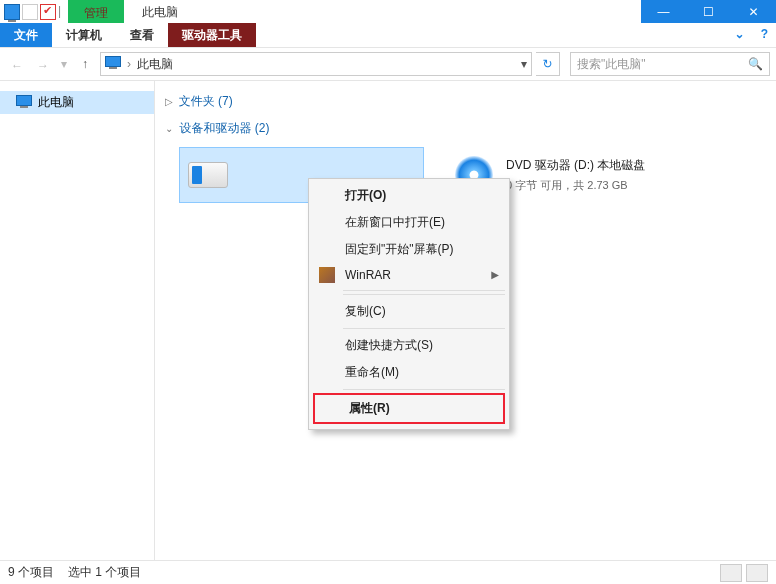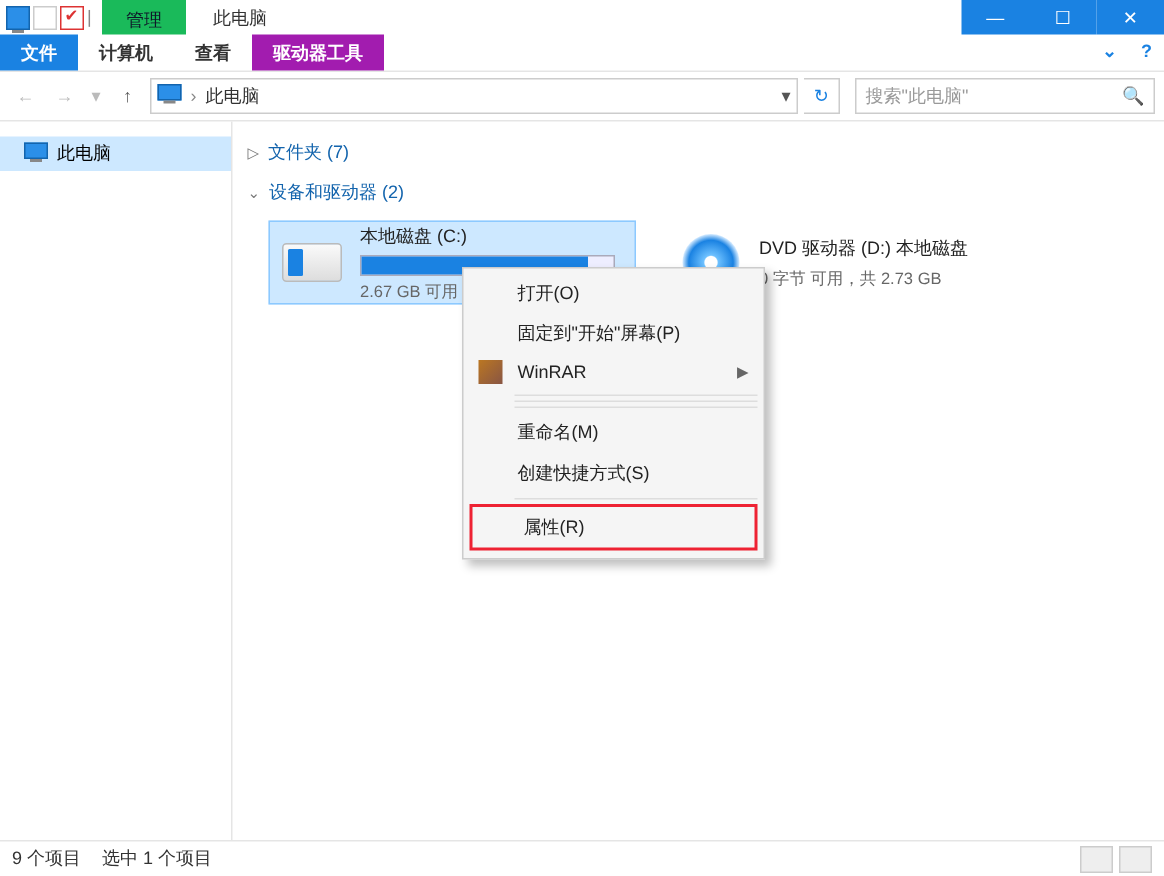--- a/index.html
+++ b/index.html
@@ -1,32 +1,32 @@
 <!DOCTYPE html>
 <html><head>
 <meta charset="utf-8">
 <style>
   * { margin: 0; padding: 0; box-sizing: border-box; font-family: "Microsoft YaHei", "Segoe UI", sans-serif; font-size: 12px; }
   body { width: 776px; height: 584px; background: #fff; overflow: hidden; position: relative; }
 
   .titlebar { height: 23px; background: #fff; display: flex; align-items: stretch; }
   .titlebar .sys-icons { display: flex; align-items: center; gap: 2px; padding: 0 4px; }
   .titlebar .sys-icons span { width: 16px; height: 16px; display: inline-block; }
-  .titlebar .title-tab { background: #1aba5a; color: #0f172a; padding: 4px 16px 0; display: flex; align-items: center; }
+  .titlebar .title-tab { background: #1aba5a; color: #7f1d1d; padding: 4px 16px 0; display: flex; align-items: center; }
   .titlebar .title-text { padding: 4px 18px 0; color: #333; }
   .titlebar .spacer { flex: 1; }
   .win-controls { display: flex; }
   .win-controls div { width: 45px; height: 23px; display: flex; align-items: center; justify-content: center; color: #fff; background: #1a82e2; }
   .win-controls div:last-child { background: #1a82e2; }
   .win-controls .close { background: #1a82e2; }
 
   .ribbon { height: 25px; background: #fff; display: flex; align-items: stretch; border-bottom: 1px solid #e5e5e5; font-weight: bold; }
   .ribbon .tab { padding: 4px 14px; color: #333; cursor: pointer; }
   .ribbon .tab.file { background: #1a82e2; color: #fff; }
-  .ribbon .tab.context { background: #a21caf; color: #fff; }
+  .ribbon .tab.context { background: #7f1d1d; color: #fff; }
   .ribbon .rb-spacer { flex: 1; }
   .ribbon .help { padding: 4px 8px; color: #1a82e2; }
 
   .navbar { height: 33px; display: flex; align-items: center; padding: 3px 6px; gap: 4px; background: #fff; border-bottom: 1px solid #e5e5e5;}
   .nav-arrow { width: 22px; height: 22px; display: flex; align-items: center; justify-content: center; color: #bbb; }
   .nav-arrow.enabled { color: #555; }
   .addr { flex: 1; height: 24px; border: 1px solid #ccc; display: flex; align-items: center; padding: 0 4px; gap: 6px; }
   .addr .pc-icon { width: 16px; height: 16px; }
   .addr .crumb { color: #333; }
   .addr .sep { color: #888; }
@@ -50,25 +50,25 @@
   .drive .dicon { width: 44px; height: 44px; display:flex; align-items:center; justify-content:center; }
   .drive .info { flex: 1; }
   .drive .dname { color: #222; margin-bottom: 4px;}
   .drive .bar { width: 170px; height: 14px; border: 1px solid #aab; background: #eef; position: relative; margin-bottom: 3px;}
   .drive .bar .fill { height: 100%; background: #1a82e2; }
   .drive .dstat { color: #666; font-size: 11px; }
 
   
   .ctxmenu { position: absolute; left: 308px; top: 178px; width: 202px; background: #f5f5f5; border: 1px solid #ccc; box-shadow: 4px 4px 6px rgba(0,0,0,.25); padding: 3px 2px; }
   .ctxmenu .mi { padding: 5px 10px 5px 34px; color: #222; position: relative; }
-  .ctxmenu .mi.bold { font-weight: normal; }
+  .ctxmenu .mi.bold { font-weight: bold; }
   .ctxmenu .sepline { height: 1px; background: #ddd; margin: 3px 2px 3px 32px; }
   .ctxmenu .mi .sub { position: absolute; right: 8px; top: 6px; color: #666; font-size: 10px;}
   .ctxmenu .mi .micon { position: absolute; left: 8px; top: 4px; width: 16px; height: 16px; }
-  .ctxmenu .highlight { border: 2px solid #e23; margin: 2px; }
+  .ctxmenu .highlight { border: 2px solid #e23; margin: 2px; font-weight: bold; }
 
   .statusbar { height: 24px; border-top: 1px solid #e5e5e5; display: flex; align-items: center; padding: 0 8px; gap: 14px; color: #333; font-size: 12px; justify-content: space-between;}
   .statusbar .sb-right { margin-left: auto; display:flex; gap:4px;}
   .viewbtn { width:22px; height:18px; border:1px solid #ccc; background:#eee; }
 
   .pc-monitor { width:16px; height:11px; background:#2b8fe8; border:1px solid #1364ad; display:inline-block; position:relative;}
   .pc-monitor::after { content:""; position:absolute; bottom:-3px; left:3px; width:8px; height:2px; background:#888;}
   .net-icon { width:16px; height:16px; display:inline-block; background: radial-gradient(circle at 30% 30%, #6ec1ff, #1a82e2); border-radius:50%;}
   .hdd-icon { width:40px; height:26px; border:1px solid #bbb; border-radius:3px; background:linear-gradient(#fafafa,#ddd); position:relative;}
   .hdd-icon::before{content:"";position:absolute;left:3px;top:3px;width:10px;height:18px;background:#1a82e2;border-radius:1px;}
@@ -142,54 +142,49 @@
     <div class="group-hdr">
       <span class="chev">⌄</span>
       <span>设备和驱动器 (2)</span>
     </div>
 
     <div class="drives">
       <div class="drive sel">
         <div class="dicon">
             <div class="hdd-icon"></div>
           </div>
-        <div class="info">
-          <div class="dname">本地磁盘 (C:)</div>
-          <div class="bar">
-              <div class="fill" style="width:90%"></div>
-            </div>
-          <div class="dstat">2.67 GB 可用</div>
-        </div>
       </div>
       <div class="drive">
         <div class="dicon">
             <div class="dvd-icon"></div>
           </div>
         <div class="info">
           <div class="dname">DVD 驱动器 (D:) 本地磁盘</div>
           <div class="dstat">0 字节 可用，共 2.73 GB</div>
         </div>
       </div>
     </div>
   </div>
 </div>
 
 <div class="ctxmenu">
   <div class="mi bold">打开(O)</div>
+  <div class="mi">在新窗口中打开(E)</div>
   <div class="mi">固定到"开始"屏幕(P)</div>
   <div class="mi">
     <span class="micon winrar-icon"></span>
     <span>WinRAR</span>
     <span class="sub">▶</span>
   </div>
   <div class="sepline"></div>
   <div class="sepline"></div>
+  <div class="mi">复制(C)</div>
   <div class="sepline"></div>
+  <div class="mi">创建快捷方式(S)</div>
   <div class="mi">重命名(M)</div>
-  <div class="mi">创建快捷方式(S)</div>
   <div class="sepline"></div>
   <div class="highlight">
     <div class="mi" style="margin:0;">属性(R)</div>
   </div>
 </div>
 
 <div class="statusbar">
   <span>9 个项目</span>
   <span>选中 1 个项目</span>
   <div class="sb-right">

